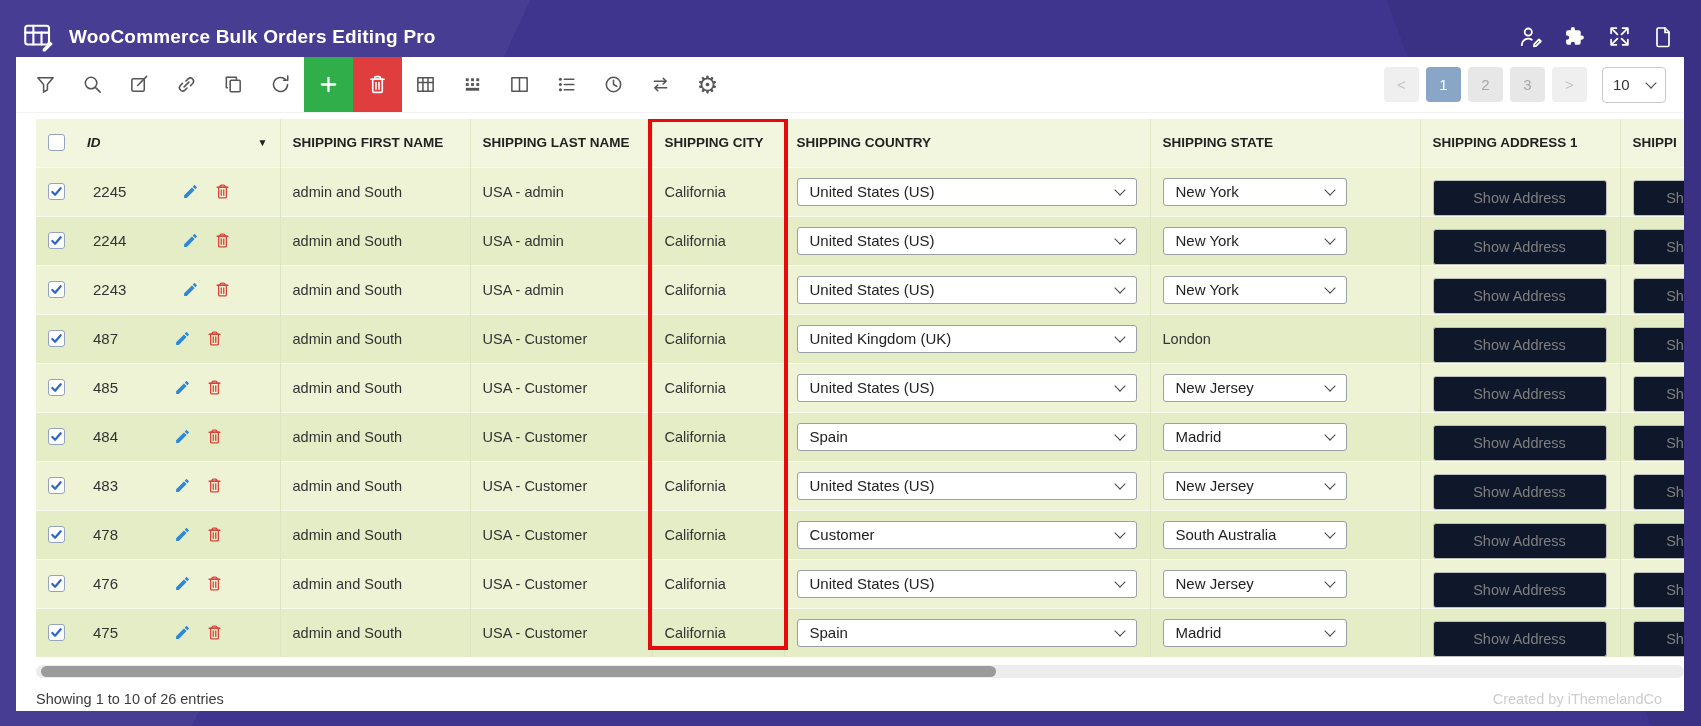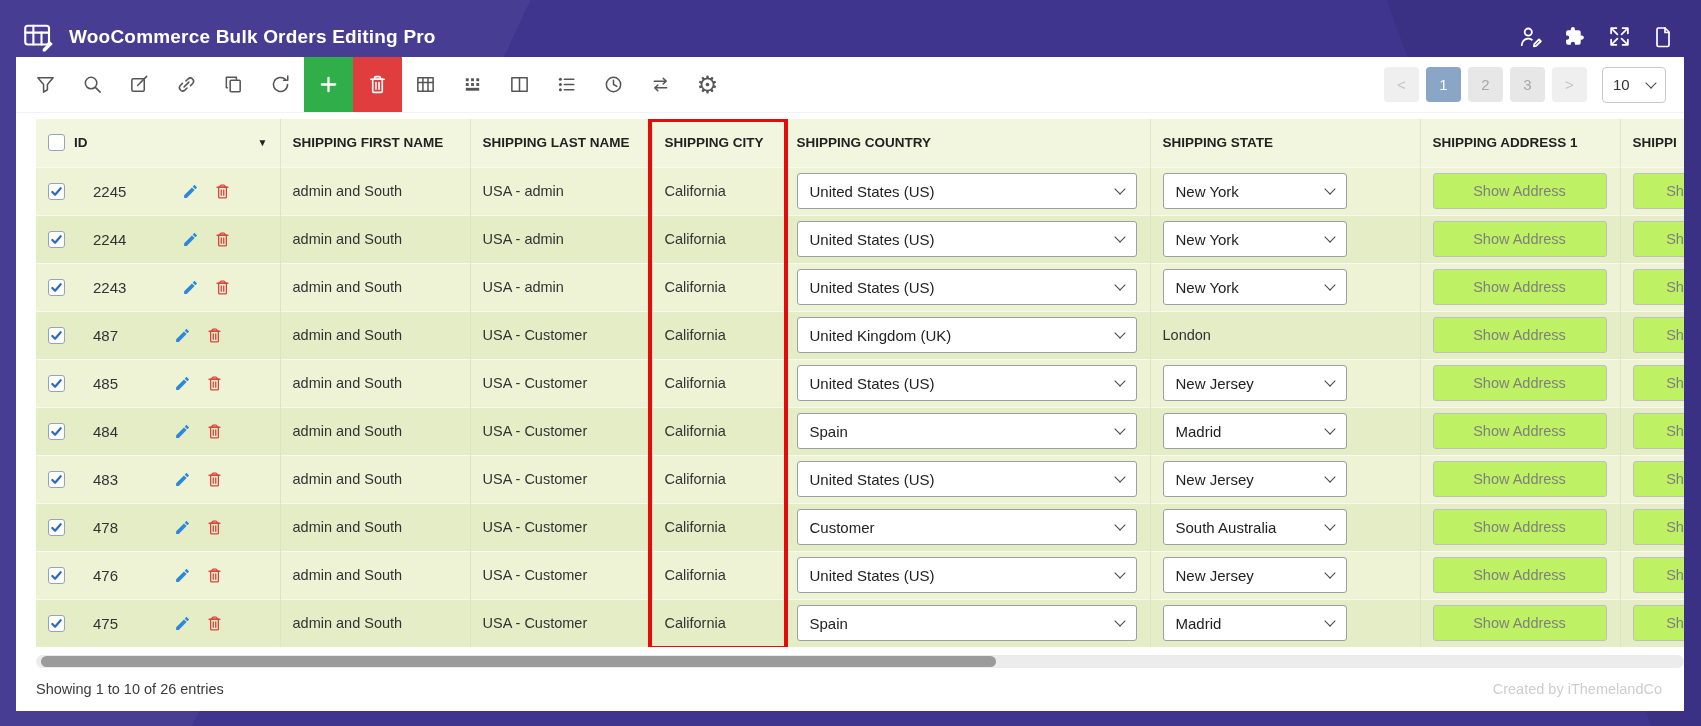--- a/index.html
+++ b/index.html
@@ -47,41 +47,41 @@
   .table-wrap { position:relative; margin:6px 0 0 20px; width:1648px; overflow:hidden; }
   table { border-collapse:collapse; table-layout:fixed; width:1820px; }
   th { height:48px; background:#f3f6df; font-size:13.5px; font-weight:bold; color:#222;
        text-align:left; padding:0 12px; border-right:1px solid #e0e7c6; white-space:nowrap; cursor:pointer; }
   td { height:48px; font-size:14.5px; color:#333; padding:0 12px; border-right:1px solid #dde4c2;
        border-top:1px solid #f8faef; white-space:nowrap; overflow:hidden; }
   tr.odd  td { background:#eef3d6; }
   tr.even td { background:#e4edc6; }
 
   .id-cell { display:flex; align-items:center; gap:28px; }
-  .th-id { display:flex; align-items:center; gap:9px; }
+  .th-id { display:flex; align-items:center; gap:22px;font-style:italic; }
   .th-id .sort { margin-left:auto; font-size:10px; color:#222; }
   .cb { width:17px; height:17px; min-width:17px; border:1px solid #95a3bd; border-radius:3px; background:#fff;
         display:inline-flex; align-items:center; justify-content:center; cursor:pointer; }
   .cb svg { width:13px; height:13px; }
   .row-actions { display:flex; align-items:center; gap:15px; margin-left:28px; }
   .row-actions svg { width:17px; height:17px; cursor:pointer; }
   .id-text { font-size:15px; }
 
   .select { display:inline-flex; align-items:center; justify-content:space-between; background:#fff;
-            border:1px solid #9aa0a6; border-radius:3px; height:36px; padding:0 12px; font-size:15px;
+            border:1px solid #9aa0a6; border-radius:3px; height:28px; padding:0 12px; font-size:15px;
             color:#222; cursor:pointer; }
   .country-select { width:340px; }
   .state-select { min-width:184px; }
   .chev { width:8px; height:8px; border-right:1.8px solid #444; border-bottom:1.8px solid #444;
           transform:rotate(45deg); position:relative; top:-2px; margin-left:18px; }
   .state-text { font-size:14.5px; color:#333; }
 
-  .addr-btn { width:174px; height:36px; background:#bef264; border:1px solid #bfbfbf; border-radius:3px;
+  .addr-btn { width:174px; height:36px; background:#0f172a; border:1px solid #bfbfbf; border-radius:3px;
               color:#7f7f7f; font-size:14.5px; display:flex; align-items:center; justify-content:center;
-              cursor:pointer; font-family:"Liberation Sans", sans-serif; }
+              cursor:pointer; font-family:"Liberation Sans", sans-serif;margin-top:12px; }
   .addr-btn.partial { width:160px; }
 
   .city-highlight { position:absolute; left:612px; top:-1px; width:140px; height:532px;
                     border:4px solid #e60b0b; pointer-events:none; z-index:5; }
 
   
   .hscroll { margin:8px 0 0 20px; width:1648px; height:13px; background:#ececec; border-radius:7px; position:relative; }
   .hscroll .thumb { position:absolute; left:5px; top:1px; width:955px; height:11px; background:#9b9b9b; border-radius:6px; cursor:grab; }
 
   

